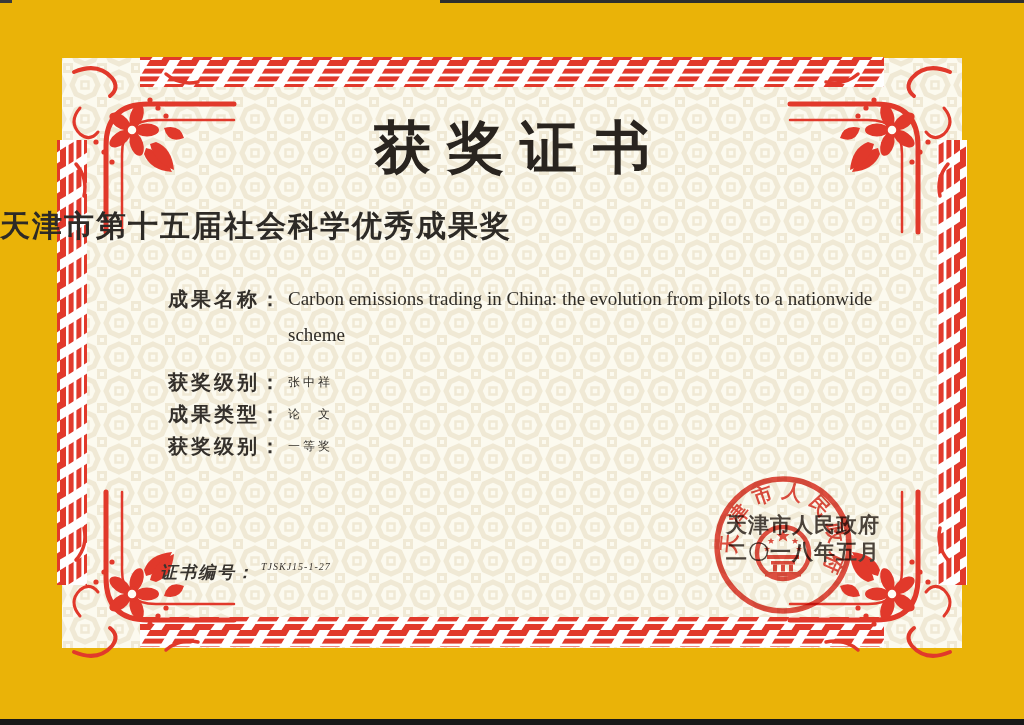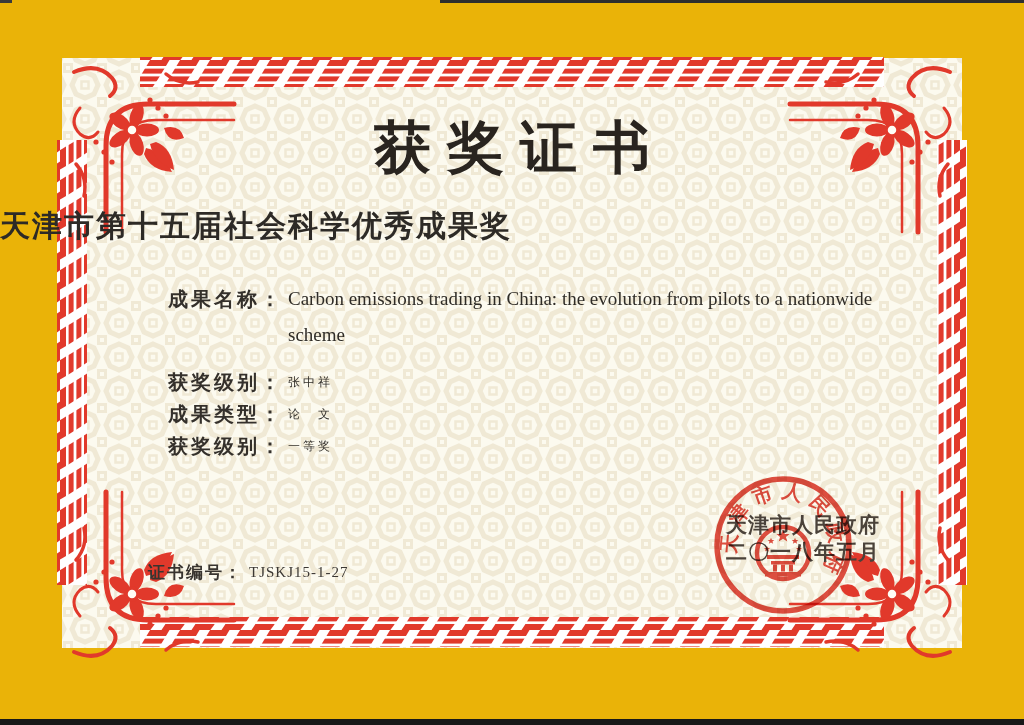--- a/index.html
+++ b/index.html
@@ -21,23 +21,23 @@
   .field-row{display:flex;align-items:flex-start;}
   .field-row + .field-row{margin-top:2px;}
   .field-label{flex:0 0 120px;font-size:20px;font-weight:bold;letter-spacing:3px;
                color:#34302b;line-height:30px;white-space:nowrap;}
   .field-value{font-size:12px;color:#33302b;letter-spacing:3px;line-height:30px;}
   .field-value.latin{font-size:19px;letter-spacing:0;line-height:36px;max-width:612px;
                      color:#2f2c27;}
   .row-name .field-label{line-height:36px;}
   .row-author{margin-top:14px !important;}
 
-  .serial{position:absolute;left:148px;top:561px;display:flex;align-items:center;}
+  .serial{position:absolute;left:160px;top:561px;display:flex;align-items:flex-start;font-style:italic;}
   .serial-label{font-size:17px;font-weight:bold;letter-spacing:2px;color:#38342f;}
-  .serial-value{font-size:15px;margin-left:6px;letter-spacing:1px;color:#3b3733;}
+  .serial-value{font-size:10px;margin-left:6px;letter-spacing:1px;color:#3b3733;}
 
   .issuer{position:absolute;left:726px;top:512px;font-size:21px;line-height:27px;
           letter-spacing:1px;color:#4a423a;font-weight:bold;}
 
   .seal-svg{position:absolute;left:698px;top:460px;z-index:2;mix-blend-mode:multiply;opacity:.92;}
 
   .edge-top-line{position:absolute;left:440px;top:0;width:584px;height:3px;background:#2e2e2e;z-index:3;}
   .edge-top-dash{position:absolute;left:0;top:0;width:12px;height:3px;background:#3a3a3a;z-index:3;}
   .edge-bottom-bar{position:absolute;left:0;bottom:0;width:1024px;height:6px;background:#181818;z-index:3;}
 </style>

